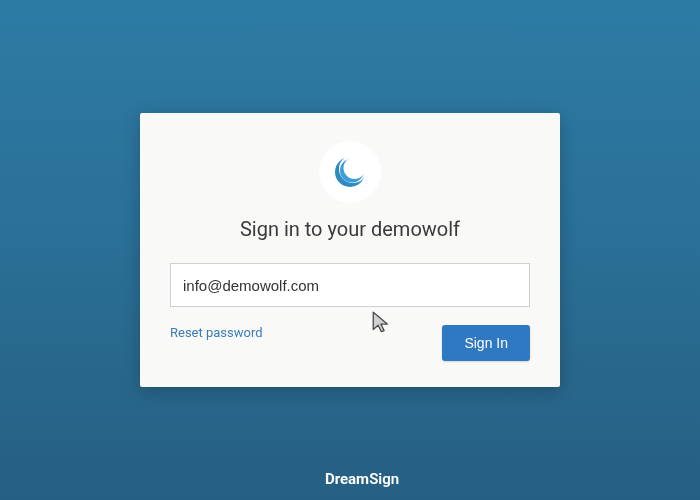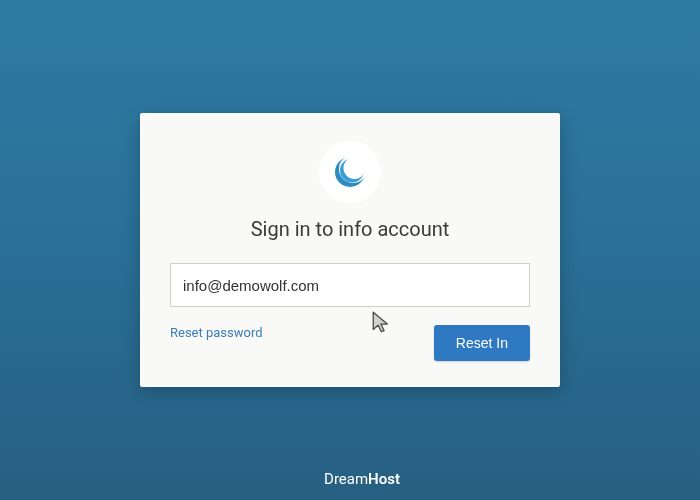--- a/index.html
+++ b/index.html
@@ -102,21 +102,21 @@
       left: 0;
       right: 0;
       display: flex;
       align-items: center;
       justify-content: center;
       gap: 6px;
       color: #ffffff;
       font-size: 15px;
       font-weight: 600;
     }
-    .brand-text .thin { font-weight: 400; }
+    .brand-text .thin { font-weight: 700; }
     .cursor {
       position: absolute;
       left: 370px;
       top: 310px;
       pointer-events: none;
     }
   </style>
 </head>
 <body>
 
@@ -126,36 +126,36 @@
     <svg width="36" height="36" viewBox="0 0 36 36">
       <circle cx="18" cy="18" r="15" fill="#2e8bc0"></circle>
       <circle cx="21" cy="15" r="14" fill="#ffffff"></circle>
       <circle cx="18" cy="18" r="15" fill="none"></circle>
       <path d="M18 3 A15 15 0 1 0 18 33 A12 12 0 1 1 18 3 Z" fill="#1f3b57"></path>
       <circle cx="20" cy="16.5" r="12" fill="#3b9ed4"></circle>
       <circle cx="22.5" cy="14" r="11" fill="#ffffff"></circle>
     </svg>
   </div>
 
-  <h1 class="heading">Sign in to info account</h1>
+  <h1 class="heading">Sign in to your demowolf</h1>
 
   <div class="field">
     <input class="input" type="text" value="info@demowolf.com" style="">
   </div>
 
 
   <div class="actions">
     <a class="reset-link">Reset password</a>
-    <button class="signin-btn">Reset In</button>
+    <button class="signin-btn">Sign In</button>
   </div>
 
 </div>
 
 <div class="footer-brand">
   <svg width="18" height="18" viewBox="0 0 36 36">
     <path d="M18 3 A15 15 0 1 0 18 33 A11 11 0 1 1 18 3 Z" fill="#ffffff"></path>
   </svg>
-  <span class="brand-text"><span class="thin">Dream</span><span>Host</span></span>
+  <span class="brand-text"><span class="thin">Dream</span><span>Sign</span></span>
 </div>
 
 <svg class="cursor" width="26" height="26" viewBox="0 0 24 24">
   <path d="M3 2 L3 18 L7.5 14 L10.5 20 L13 19 L10 13 L16 13 Z" fill="#d0d0d0" stroke="#4a4a4a" stroke-width="1.2" stroke-linejoin="round"></path>
 </svg>
 
 </body></html>

